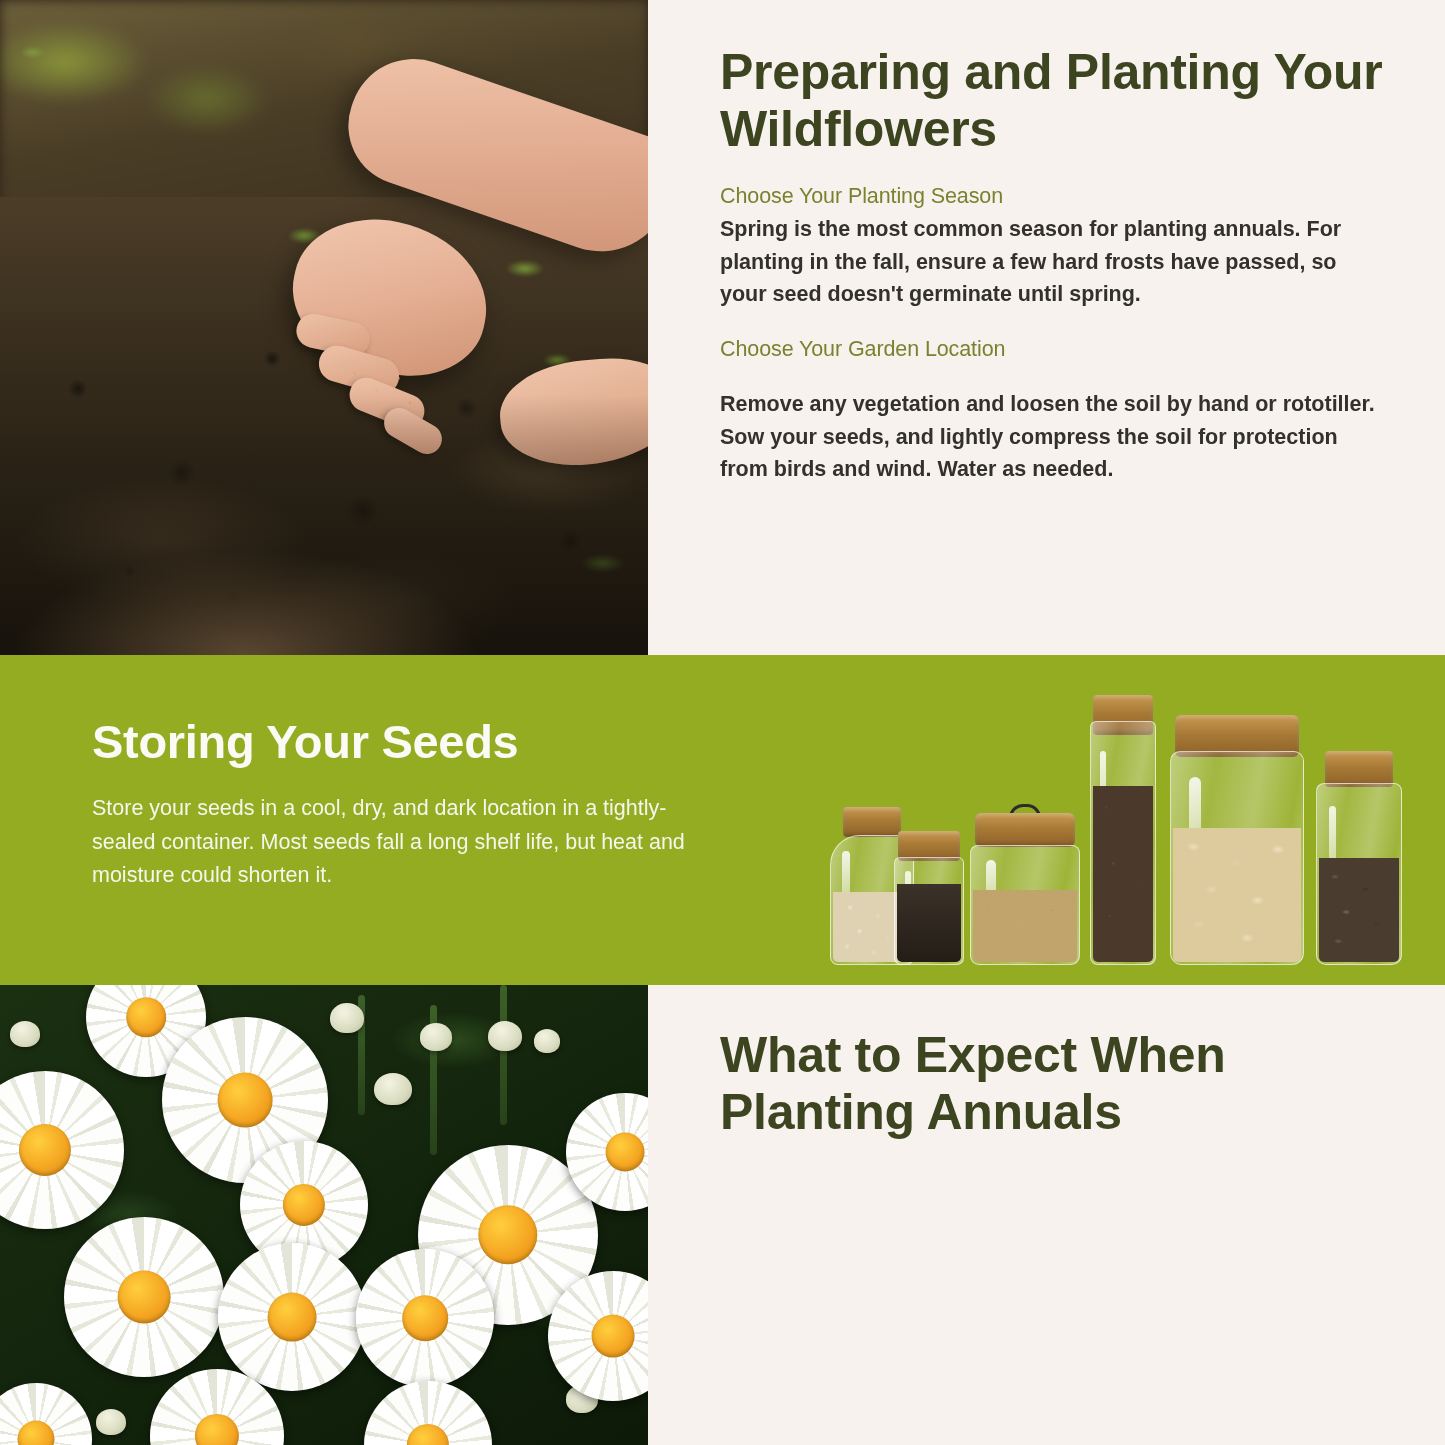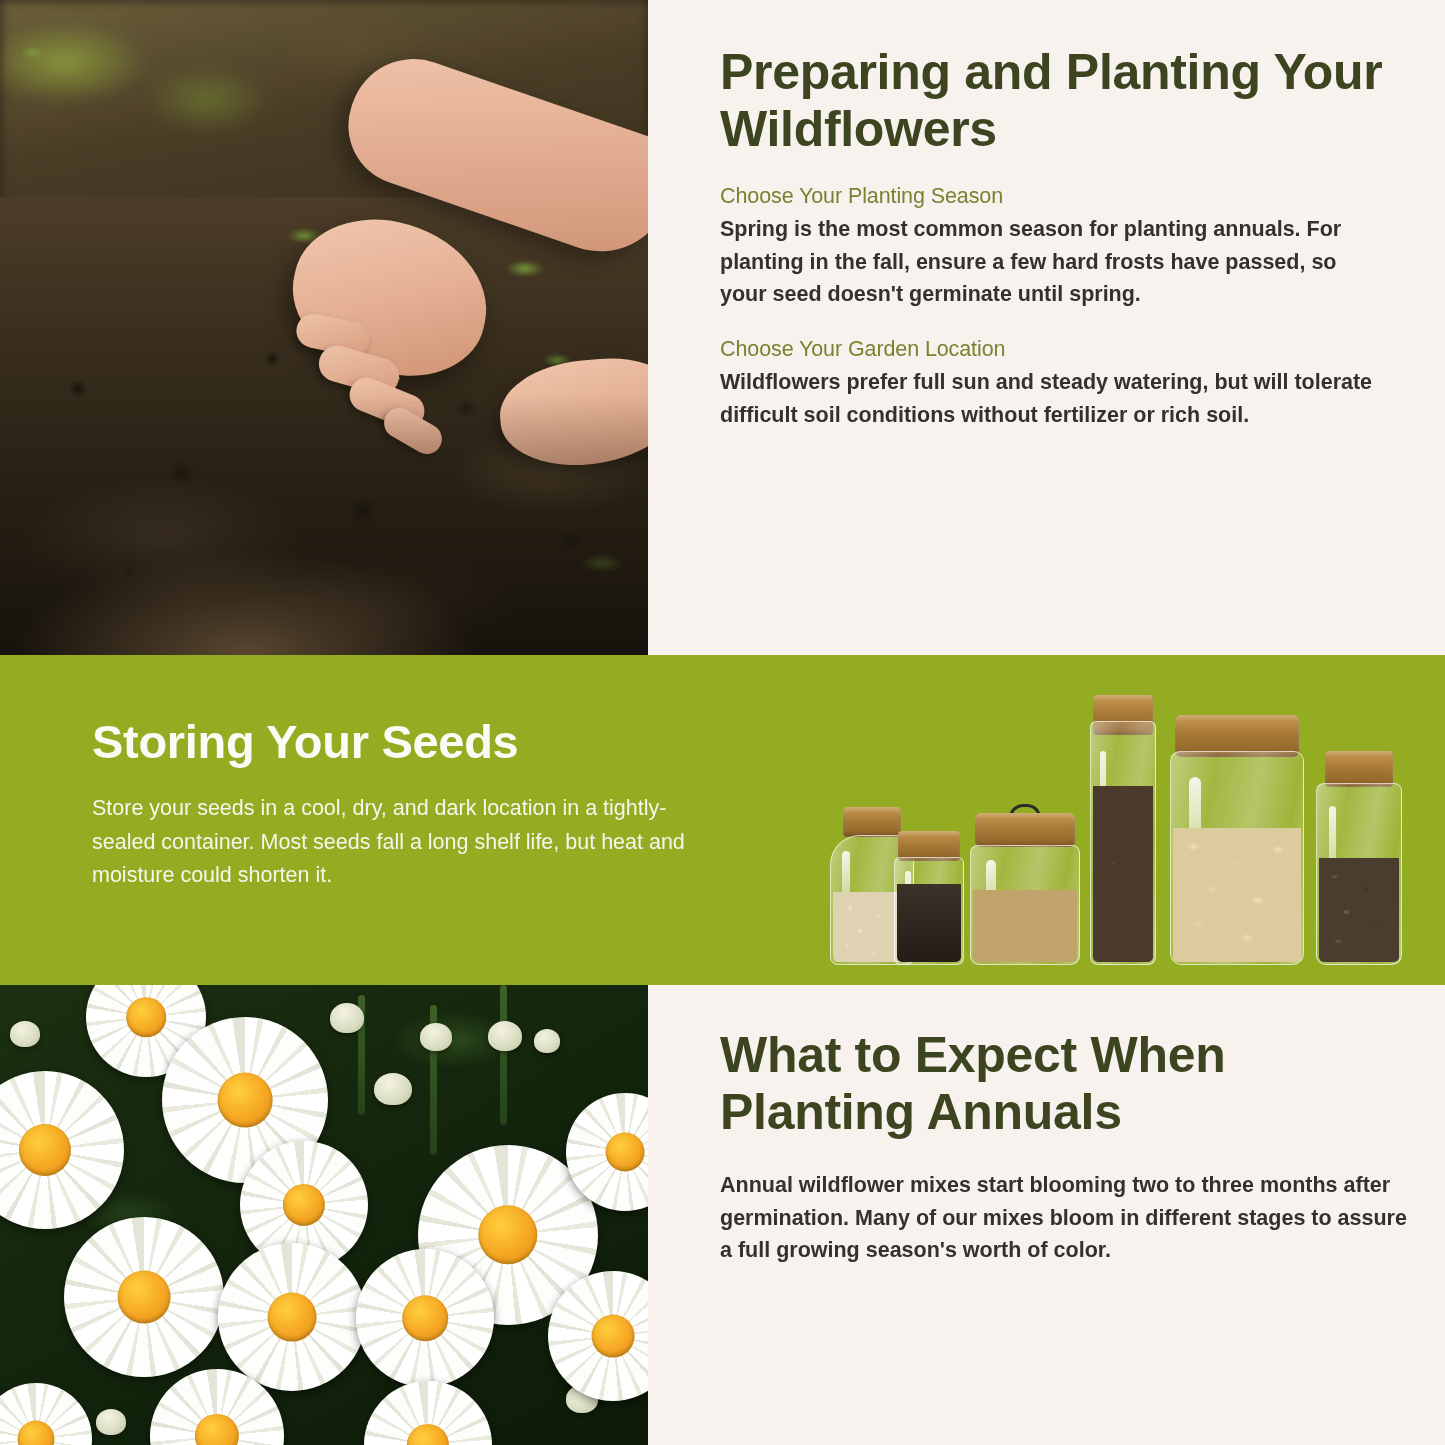--- a/index.html
+++ b/index.html
@@ -351,24 +351,24 @@
     <div class="col-text">
       <h1 class="big">Preparing and Planting Your Wildflowers</h1>
 
       <div class="block">
         <p class="sub">Choose Your Planting Season</p>
         <p class="body">Spring is the most common season for planting annuals. For planting in the fall, ensure a few hard frosts have passed, so your seed doesn't germinate until spring.</p>
       </div>
 
       <div class="block">
         <p class="sub">Choose Your Garden Location</p>
-        <p class="body">Wildflowers prefer full sun and steady watering, but will tolerate difficult soil conditions without fertilizer or rich soil.</p>
       </div>
 
       <div class="block">
+        <p class="body">Remove any vegetation and loosen the soil by hand or rototiller. Sow your seeds, and lightly compress the soil for protection from birds and wind. Water as needed.</p>
       </div>
     </div>
   </div>
 
   <div class="band">
     <div class="band-inner">
       <h2 class="band-title">Storing Your Seeds</h2>
       <p class="band-body">Store your seeds in a cool, dry, and dark location in a tightly-sealed container. Most seeds fall a long shelf life, but heat and moisture could shorten it.</p>
     </div>
 
@@ -491,17 +491,16 @@
         <div class="eye"></div>
       </div>
       <div class="daisy" style="left:-20px;top:398px;width:112px;height:112px;">
         <div class="petals"></div>
         <div class="eye"></div>
       </div>
     </div>
 
     <div class="col-text3">
       <h2 class="big2">What to Expect When Planting Annuals</h2>
-      <p class="body">Annual wildflower mixes start blooming two to three months after germination. Many of our mixes bloom in different stages to assure a full growing season's worth of color.</p>
     </div>
   </div>
 
 </div>
 
 </body></html>

